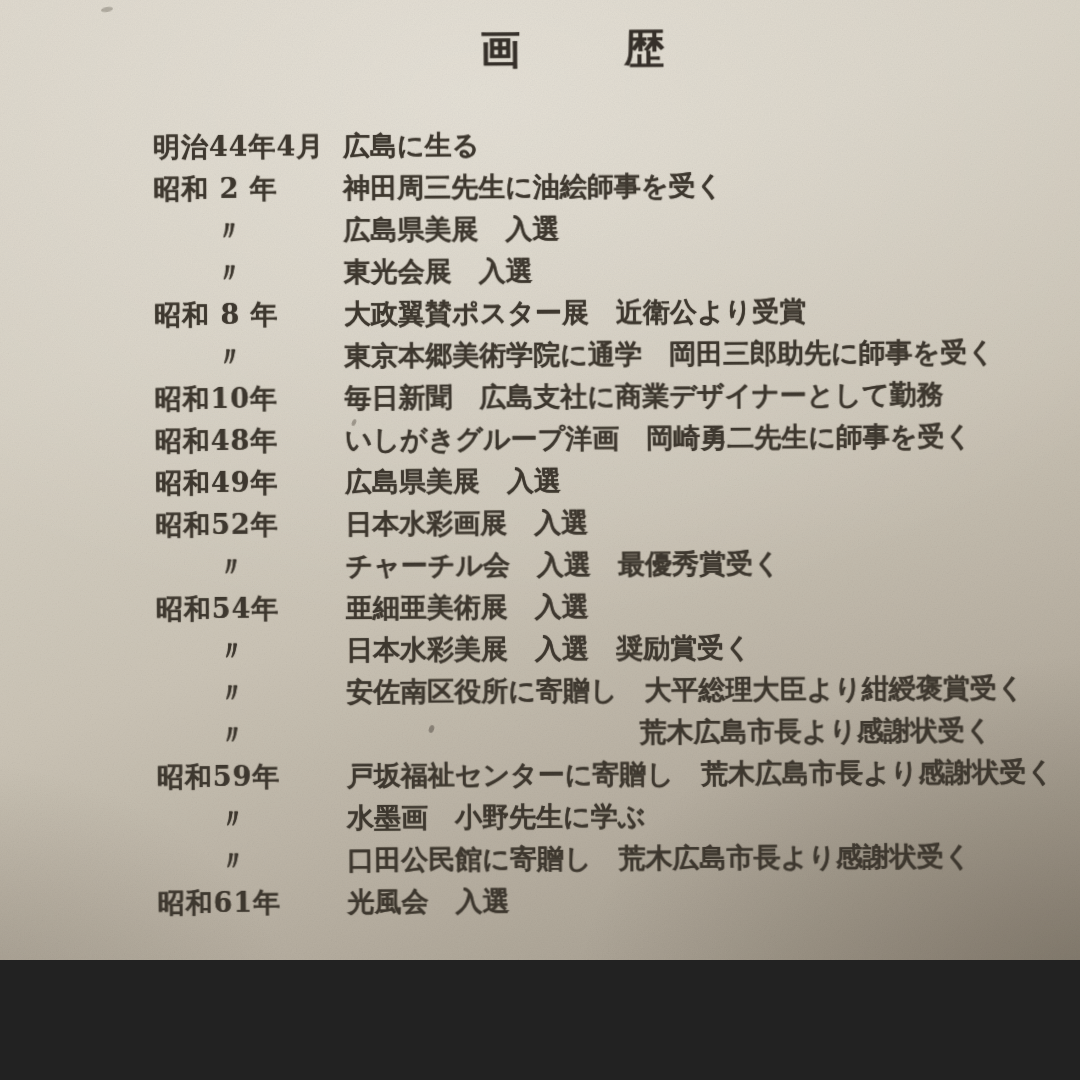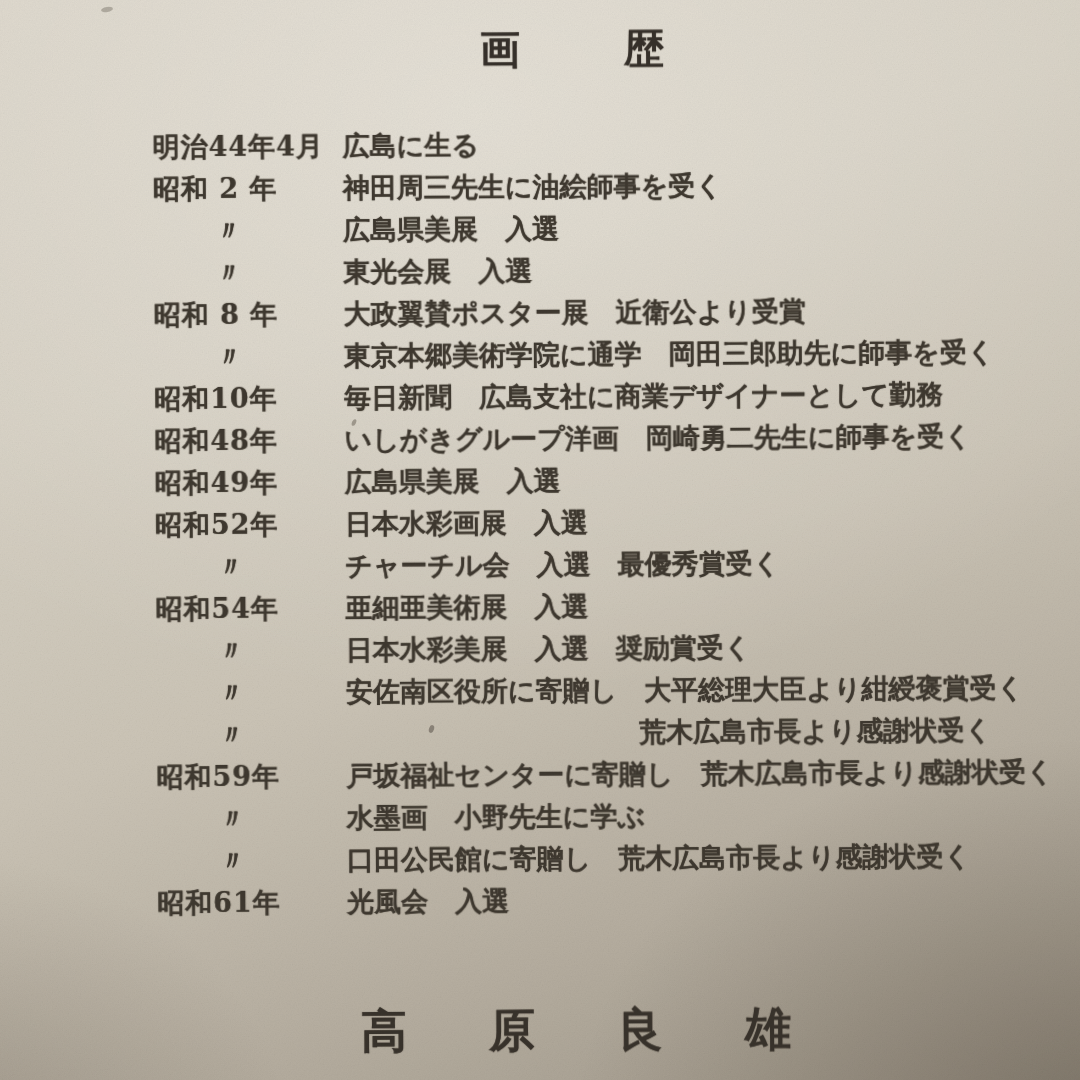--- a/index.html
+++ b/index.html
@@ -3,21 +3,21 @@
 <meta charset="utf-8">
 <style>
   html, body {
     margin: 0;
     padding: 0;
     background: #222;
   }
   .photo {
     position: relative;
     width: 1080px;
-    height: 1080px;
+    height: 960px;
     overflow: hidden;
     font-family: "DejaVu Serif", "Liberation Serif", serif;
     background:
       radial-gradient(75% 55% at 102% 104%, rgba(70,60,48,0.38), rgba(70,60,48,0) 65%),
       radial-gradient(55% 45% at -6% 106%, rgba(80,70,58,0.24), rgba(80,70,58,0) 60%),
       radial-gradient(130% 95% at 44% 10%, rgba(255,253,248,0.32), rgba(255,253,248,0) 58%),
       linear-gradient(160deg, #dad4c8 0%, #d6d0c3 30%, #cbc4b6 55%, #b6ae A0 78%, #a59d8f 95%, #a0988b 100%);
     background:
       radial-gradient(75% 55% at 102% 104%, rgba(70,60,48,0.38), rgba(70,60,48,0) 65%),
       radial-gradient(55% 45% at -6% 106%, rgba(80,70,58,0.24), rgba(80,70,58,0) 60%),

